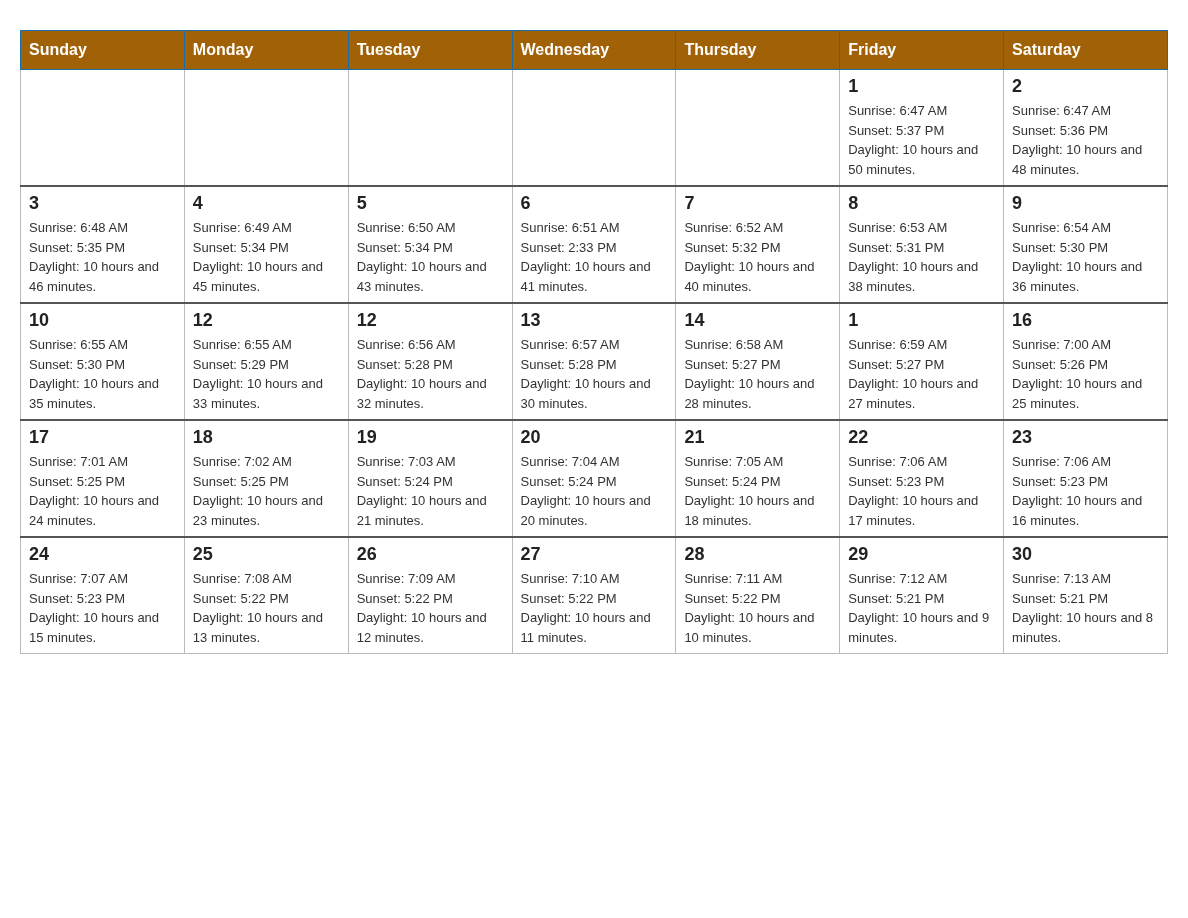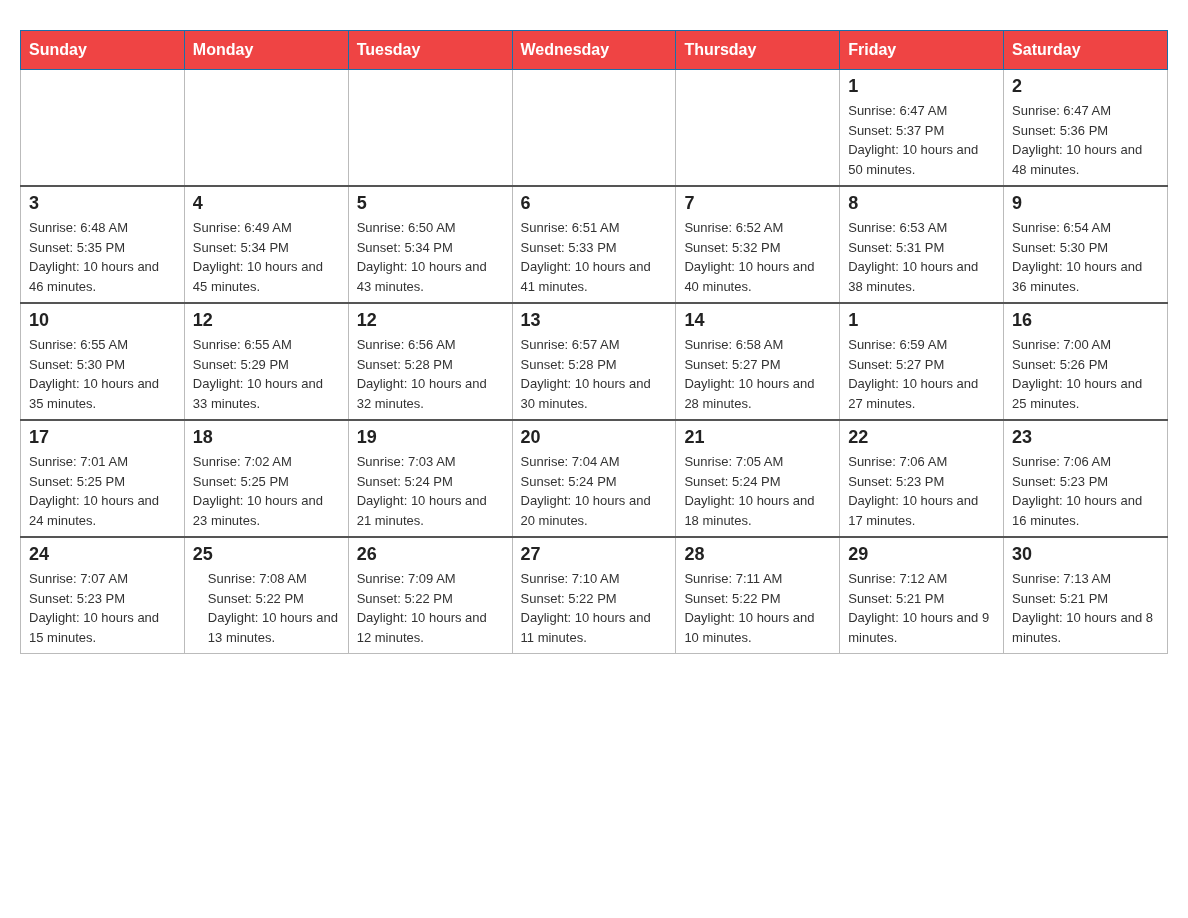--- a/index.html
+++ b/index.html
@@ -60,21 +60,21 @@
       font-size: 22px;
       color: #333;
       margin-top: 4px;
     }
     .calendar {
       width: 100%;
       border-collapse: collapse;
       border: 1px solid #999;
     }
     .calendar th {
-      background-color: #ef4444;
+      background-color: #a16207;
       color: #fff;
       font-size: 16px;
       font-weight: bold;
       padding: 10px 8px;
       text-align: left;
       border: 1px solid #1a6fa8;
     }
     .calendar td {
       width: 14.28%;
       vertical-align: top;
@@ -157,21 +157,21 @@
         </td>
         <td>
           <span class="day-number">5</span>
           <div class="day-info" style="white-space: pre-line;">Sunrise: 6:50 AM
 Sunset: 5:34 PM
 Daylight: 10 hours and 43 minutes.</div>
         </td>
         <td>
           <span class="day-number">6</span>
           <div class="day-info" style="white-space: pre-line;">Sunrise: 6:51 AM
-Sunset: 5:33 PM
+Sunset: 2:33 PM
 Daylight: 10 hours and 41 minutes.</div>
         </td>
         <td>
           <span class="day-number">7</span>
           <div class="day-info" style="white-space: pre-line;">Sunrise: 6:52 AM
 Sunset: 5:32 PM
 Daylight: 10 hours and 40 minutes.</div>
         </td>
         <td>
           <span class="day-number">8</span>
@@ -276,21 +276,21 @@
       </tr>
       <tr>
         <td>
           <span class="day-number">24</span>
           <div class="day-info" style="white-space: pre-line;">Sunrise: 7:07 AM
 Sunset: 5:23 PM
 Daylight: 10 hours and 15 minutes.</div>
         </td>
         <td>
           <span class="day-number">25</span>
-          <div class="day-info" style="white-space: pre-line; margin-left: 15px;">Sunrise: 7:08 AM
+          <div class="day-info" style="white-space: pre-line;">Sunrise: 7:08 AM
 Sunset: 5:22 PM
 Daylight: 10 hours and 13 minutes.</div>
         </td>
         <td>
           <span class="day-number">26</span>
           <div class="day-info" style="white-space: pre-line;">Sunrise: 7:09 AM
 Sunset: 5:22 PM
 Daylight: 10 hours and 12 minutes.</div>
         </td>
         <td>

